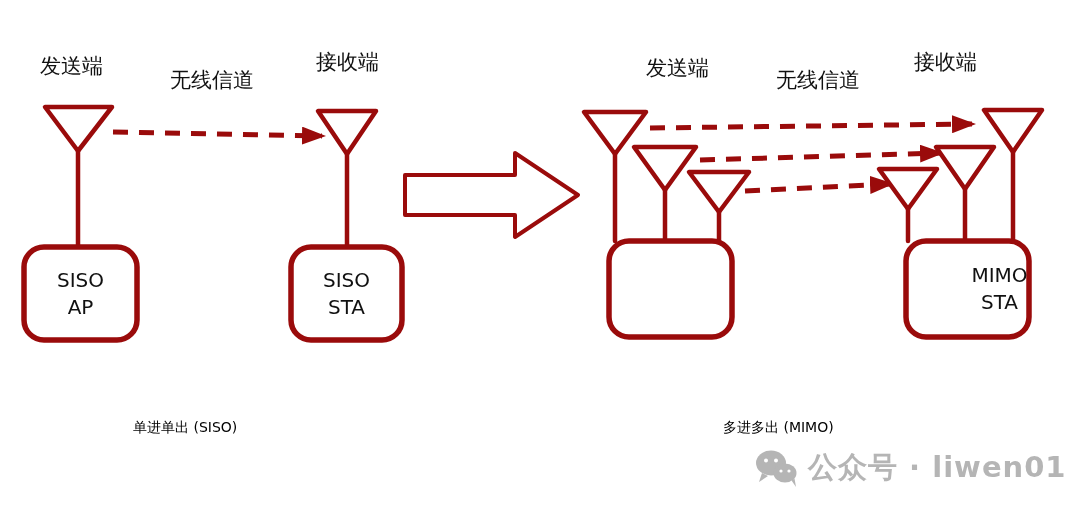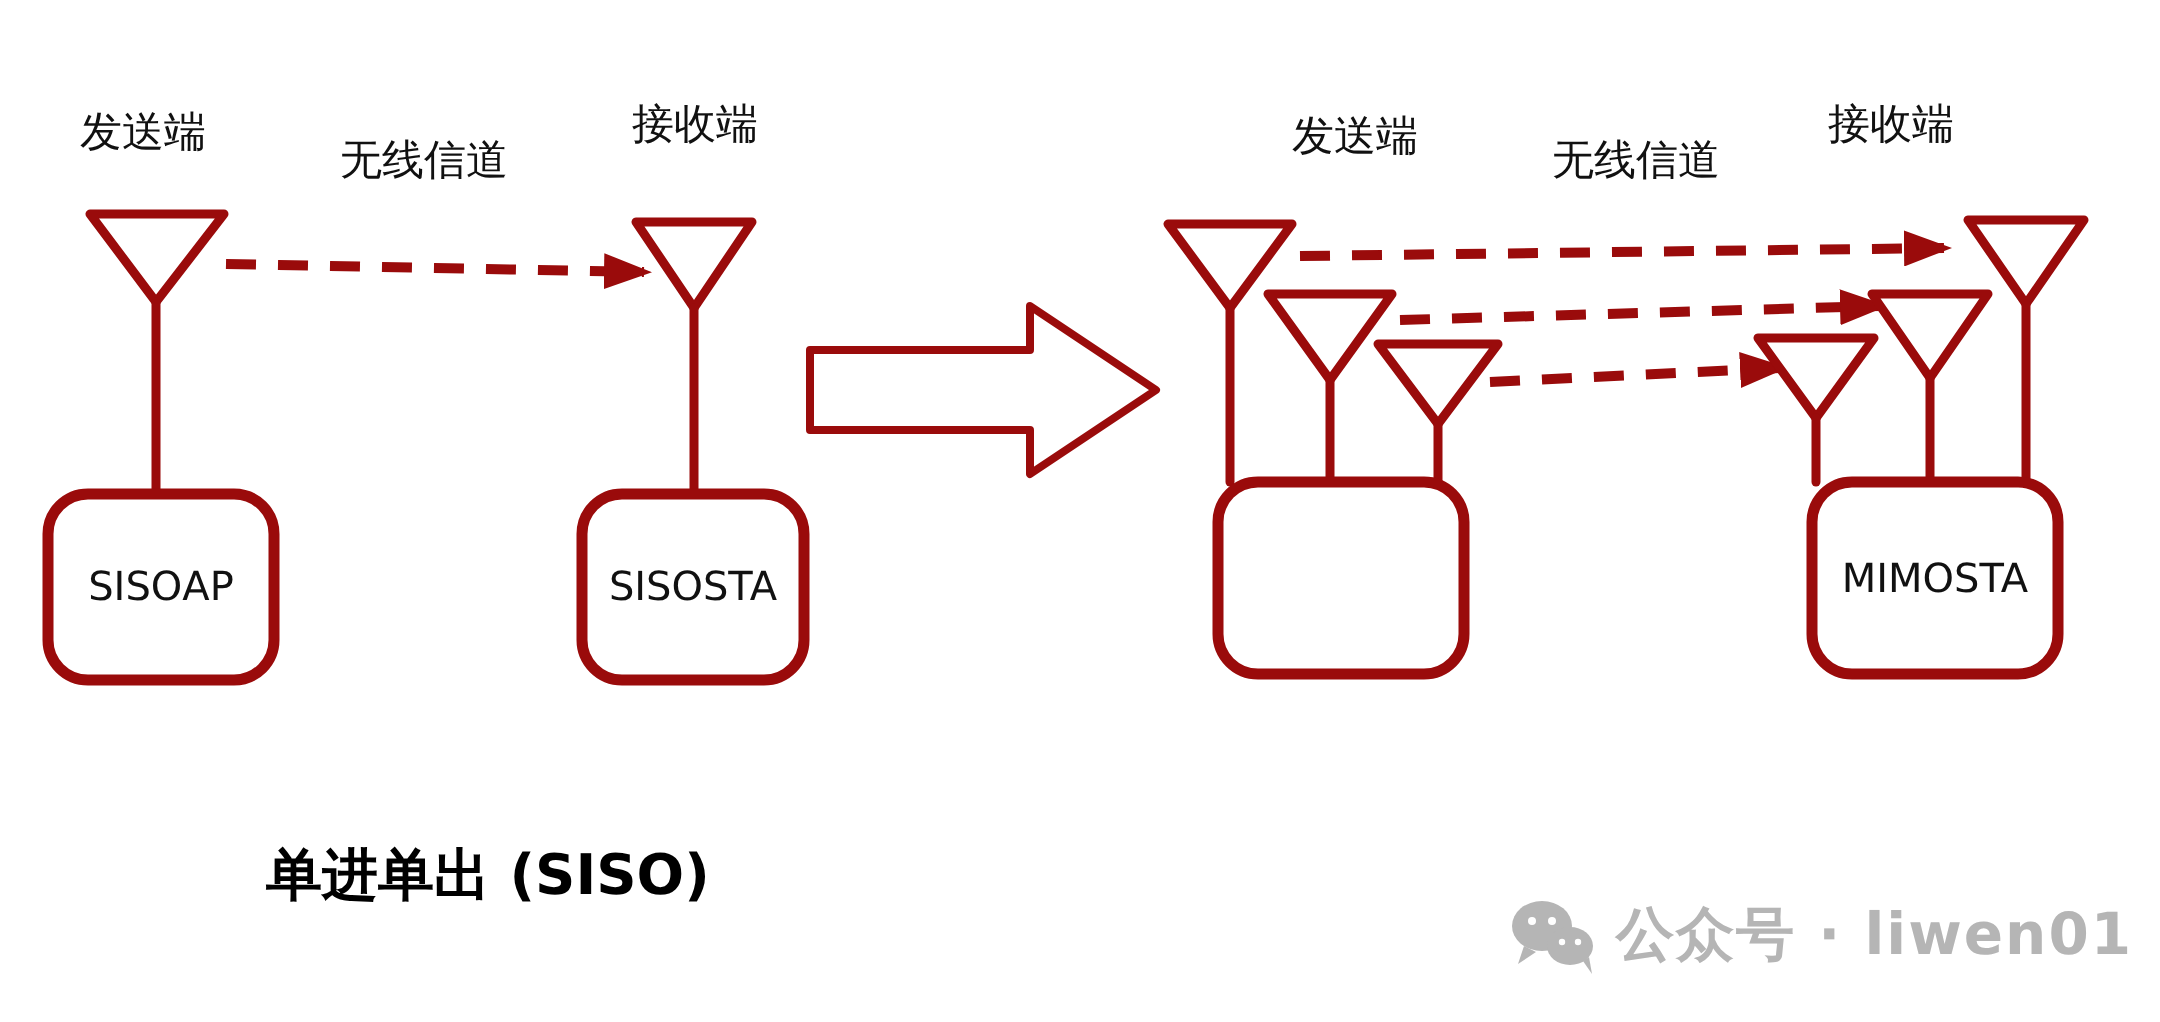--- a/index.html
+++ b/index.html
@@ -28,32 +28,33 @@
   
   .lbl {
     position: absolute;
     color: var(--ink);
     font-size: 21px;
     white-space: nowrap;
   }
   .box-label {
     position: absolute;
     display: flex;
+    flex-direction: column;
     align-items: center;
     justify-content: center;
     color: var(--ink);
     font-size: 20px;
     line-height: 27px;
     text-align: center;
   }
   .caption {
     position: absolute;
     color: #000000;
-    font-size: 28px;
-    font-weight: bold;
+    font-size: 14px;
+    font-weight: normal;
     white-space: nowrap;
   }
   .watermark {
     position: absolute;
     left: 752px;
     top: 444px;
     display: flex;
     align-items: center;
     gap: 8px;
   }
@@ -141,26 +142,27 @@
   </div>
   <div class="box-label" style="left:291px; top:247px; width:111px; height:93px">
     <span>SISO</span>
     <span>STA</span>
   </div>
 
   <div class="lbl" style="left:646px; top:54px">发送端</div>
   <div class="lbl" style="left:776px; top:66px">无线信道</div>
   <div class="lbl" style="left:914px; top:48px">接收端</div>
 
-  <div class="box-label" style="left:906px; top:241px; width:123px; height:96px">
+  <div class="box-label" style="left:938px; top:241px; width:123px; height:96px">
     <span>MIMO</span>
     <span>STA</span>
   </div>
 
   <div class="caption" style="left:133px; top:419px">单进单出 (SISO)</div>
+  <div class="caption" style="left:723px; top:419px">多进多出 (MIMO)</div>
 
   <div class="watermark">
     <span class="wm-icon">
       <svg width="48" height="48" viewBox="0 0 48 48">
         <ellipse cx="19" cy="19" rx="15" ry="12.5" fill="#b5b5b5"></ellipse>
         <path d="M10,29 L7,38 L16,32 Z" fill="#b5b5b5"></path>
         <circle cx="14" cy="16.5" r="2" fill="#ffffff"></circle>
         <circle cx="24" cy="16.5" r="2" fill="#ffffff"></circle>
         <ellipse cx="33" cy="29" rx="11.5" ry="9.5" fill="#b5b5b5"></ellipse>
         <path d="M39.5,36.5 L44,43 L42.5,34.5 Z" fill="#b5b5b5"></path>

